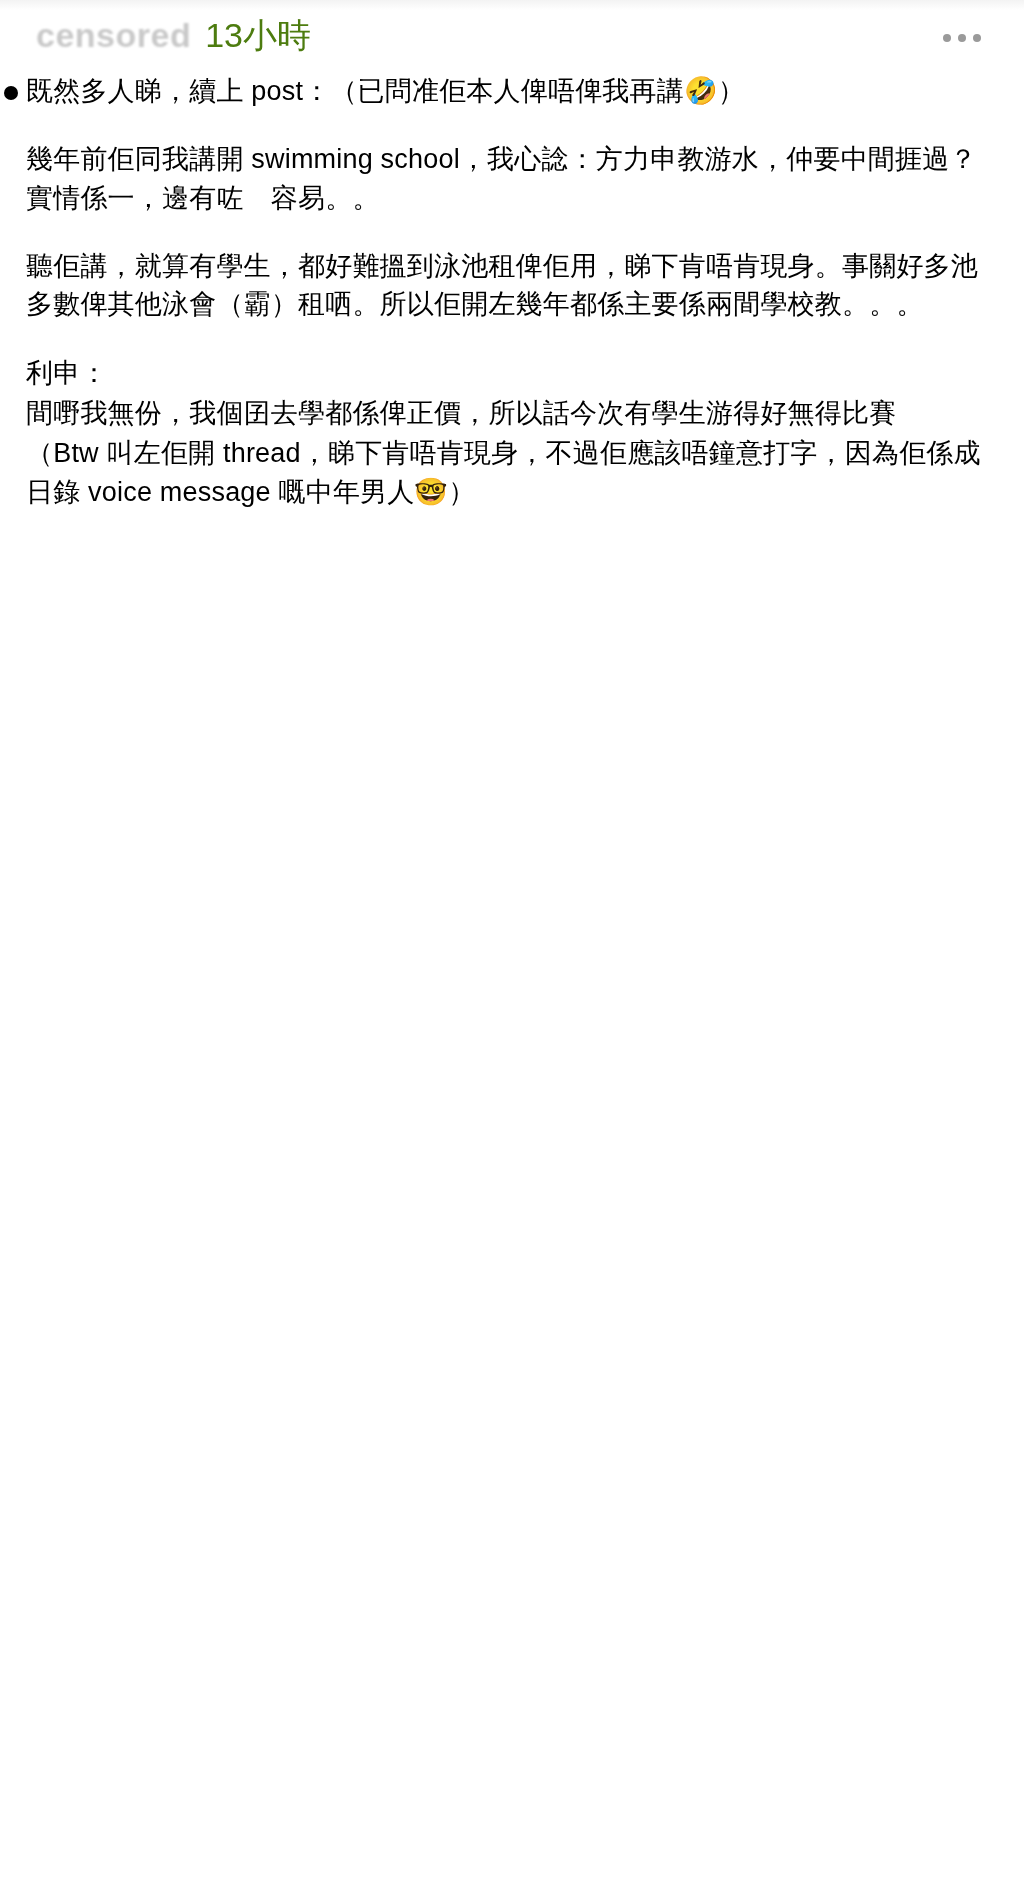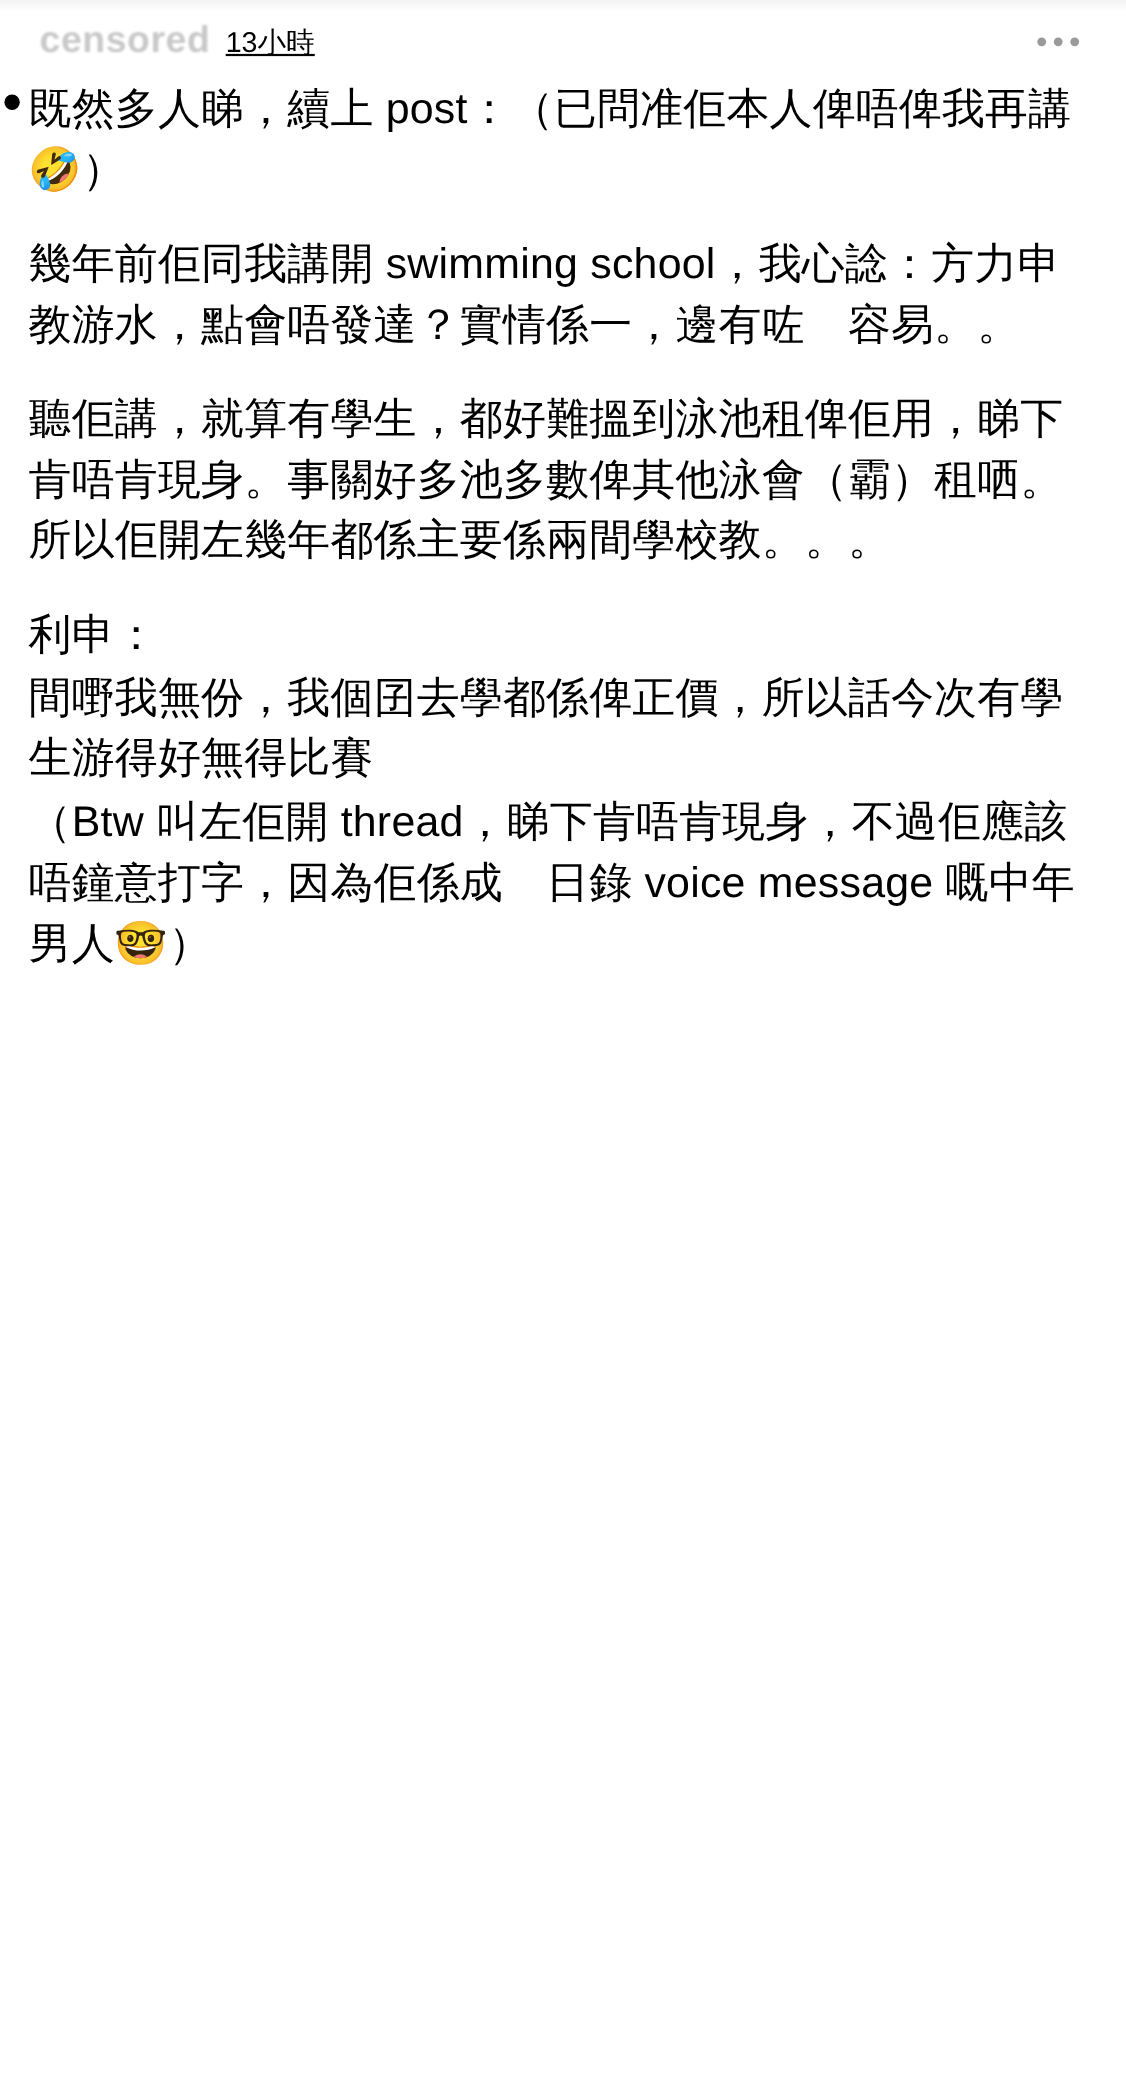--- a/index.html
+++ b/index.html
@@ -37,24 +37,23 @@
   }
   .author-name {
     font-size: 34px;
     font-weight: 700;
     color: #c9c9c9;           
     letter-spacing: 0.5px;
     filter: blur(1.2px);
     user-select: none;
   }
   .timestamp {
-    font-size: 26px;
-    color: #000000;
+    font-size: 34px;
+    color: #4d7c0f;
     font-weight: 400;
-    text-decoration: underline;
   }
   .more-btn {
     position: absolute;
     right: 8px;
     top: 16px;
     width: 56px;
     height: 44px;
     display: flex;
     align-items: center;
     justify-content: center;
@@ -67,21 +66,21 @@
     height: 8px;
     border-radius: 50%;
     background: #9a9a9a;
   }
 
   
   .post-body {
     padding: 0 0 0 0;
   }
   .para {
-    font-size: 39px;
+    font-size: 27px;
     line-height: 1.42;
     margin: 0 0 30px 0;
     letter-spacing: 0.2px;
     word-break: break-word;
     white-space: pre-wrap;
   }
   .para.tight {
     margin-bottom: 2px;
   }
   .para:last-child { margin-bottom: 0; }
@@ -132,20 +131,20 @@
       <i></i>
       <i></i>
       <i></i>
     </div>
   </div>
 
   <div class="first-dot"></div>
 
   <div class="post-body">
     <p class="para">既然多人睇，續上 post：（已問准佢本人俾唔俾我再講🤣）</p>
-    <p class="para">幾年前佢同我講開 swimming school，我心諗：方力申教游水，點會唔發達？實情係一，邊有咗　容易。。</p>
+    <p class="para">幾年前佢同我講開 swimming school，我心諗：方力申教游水，仲要中間捱過？實情係一，邊有咗　容易。。</p>
     <p class="para">聽佢講，就算有學生，都好難搵到泳池租俾佢用，睇下肯唔肯現身。事關好多池多數俾其他泳會（霸）租哂。所以佢開左幾年都係主要係兩間學校教。。。</p>
     <p class="para tight">利申：</p>
     <p class="para tight">間嘢我無份，我個囝去學都係俾正價，所以話今次有學生游得好無得比賽</p>
     <p class="para">（Btw 叫左佢開 thread，睇下肯唔肯現身，不過佢應該唔鐘意打字，因為佢係成　日錄 voice message 嘅中年男人🤓）</p>
   </div>
 
 </div>
 
 </body></html>

